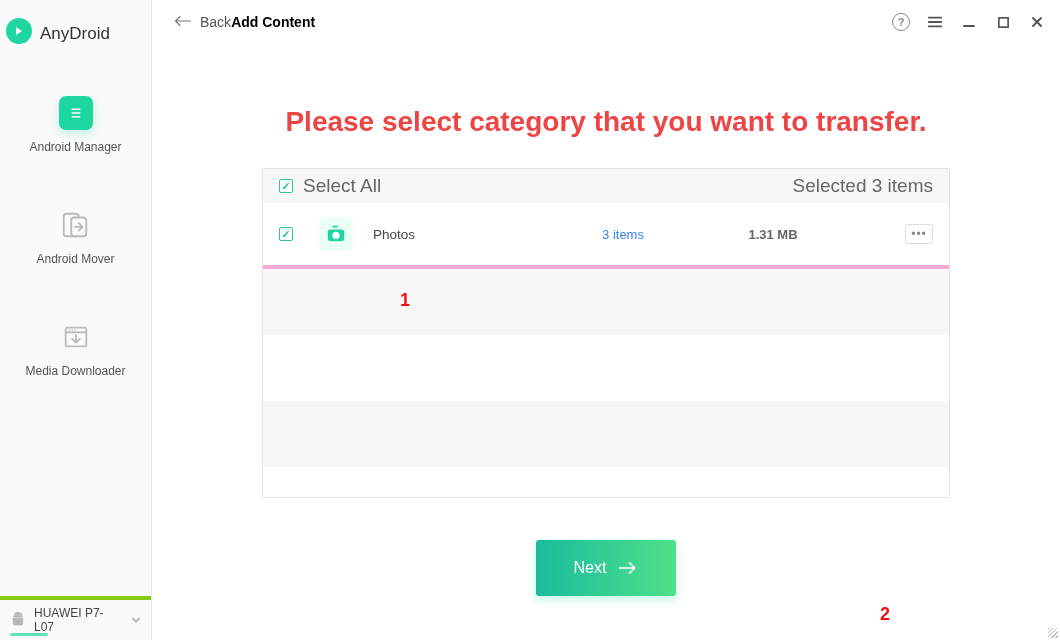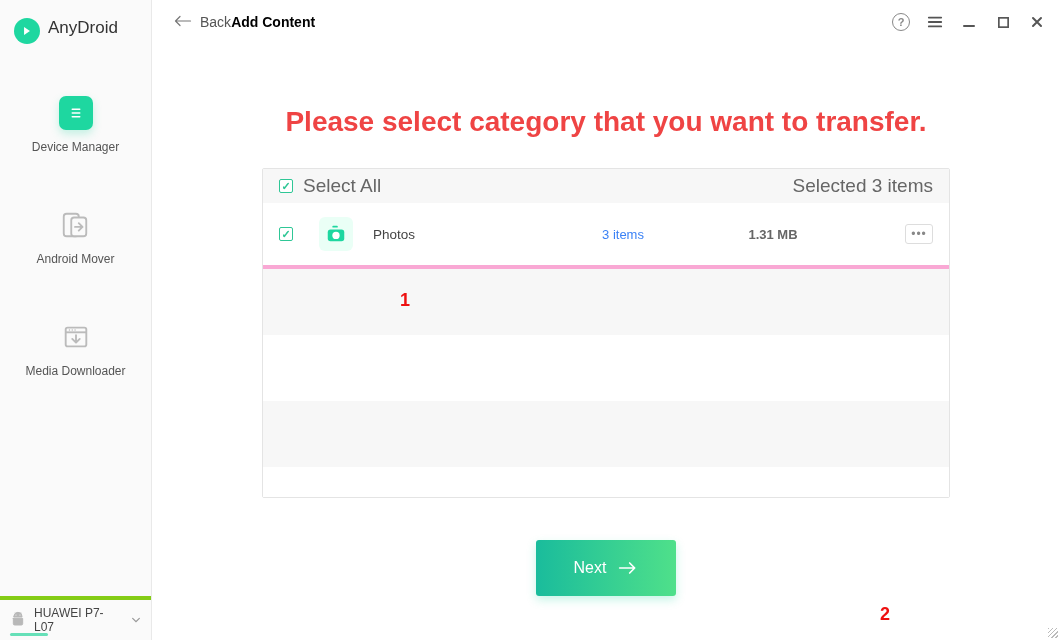--- a/index.html
+++ b/index.html
@@ -3,21 +3,21 @@
 <meta charset="utf-8">
 <style>
   * { margin: 0; padding: 0; box-sizing: border-box; font-family: -apple-system, BlinkMacSystemFont, "Segoe UI", Arial, sans-serif; }
   body { width: 1060px; height: 640px; background: #fff; overflow: hidden; position: relative; }
   .app { display: flex; width: 100%; height: 100%; }
 
   .sidebar {
     width: 152px; height: 100%; background: #fafafa; border-right: 1px solid #e9e9e9;
     display: flex; flex-direction: column; position: relative;
   }
-  .brand { display: flex; align-items: flex-start; gap: 8px; padding: 18px 14px 12px 14px; }
+  .brand { display: flex; align-items: flex-end; gap: 8px; padding: 18px 14px 12px 6px; }
   .brand-logo { width: 26px; height: 26px; border-radius: 50%; background: #1ed7a0; display: flex; align-items: center; justify-content: center; }
   .brand-logo svg { width: 14px; height: 14px; }
   .brand-name { font-size: 17px; color: #333; font-weight: 400; }
 
   .nav { display: flex; flex-direction: column; align-items: center; gap: 54px; margin-top: 40px; }
   .nav-item { display: flex; flex-direction: column; align-items: center; gap: 10px; cursor: pointer; }
   .nav-icon-box { width: 34px; height: 34px; display: flex; align-items: center; justify-content: center; }
   .nav-icon-active { background: #1ed7a0; border-radius: 7px; box-shadow: 0 4px 8px rgba(30,215,160,0.25); }
   .nav-label { font-size: 12px; color: #555; }
 
@@ -107,21 +107,21 @@
       <span class="brand-name">AnyDroid</span>
     </div>
 
     <nav class="nav">
       <div class="nav-item">
         <span class="nav-icon-box nav-icon-active">
           <svg width="18" height="18" viewBox="0 0 24 24">
               <path d="M7 7h10M7 12h10M7 17h10" stroke="#fff" stroke-width="2" stroke-linecap="round"></path>
             </svg>
         </span>
-        <span class="nav-label">Device Manager</span>
+        <span class="nav-label">Android Manager</span>
       </div>
       <div class="nav-item">
         <span class="nav-icon-box">
           <svg width="30" height="30" viewBox="0 0 32 32" fill="none">
             <rect x="4" y="4" width="16" height="24" rx="3" stroke="#bbb" stroke-width="2"></rect>
             <rect x="12" y="8" width="16" height="20" rx="3" stroke="#bbb" stroke-width="2" fill="#fafafa"></rect>
             <path d="M16 18h8M20 14l4 4-4 4" stroke="#bbb" stroke-width="2" stroke-linecap="round" stroke-linejoin="round"></path>
           </svg>
         </span>
         <span class="nav-label">Android Mover</span>

